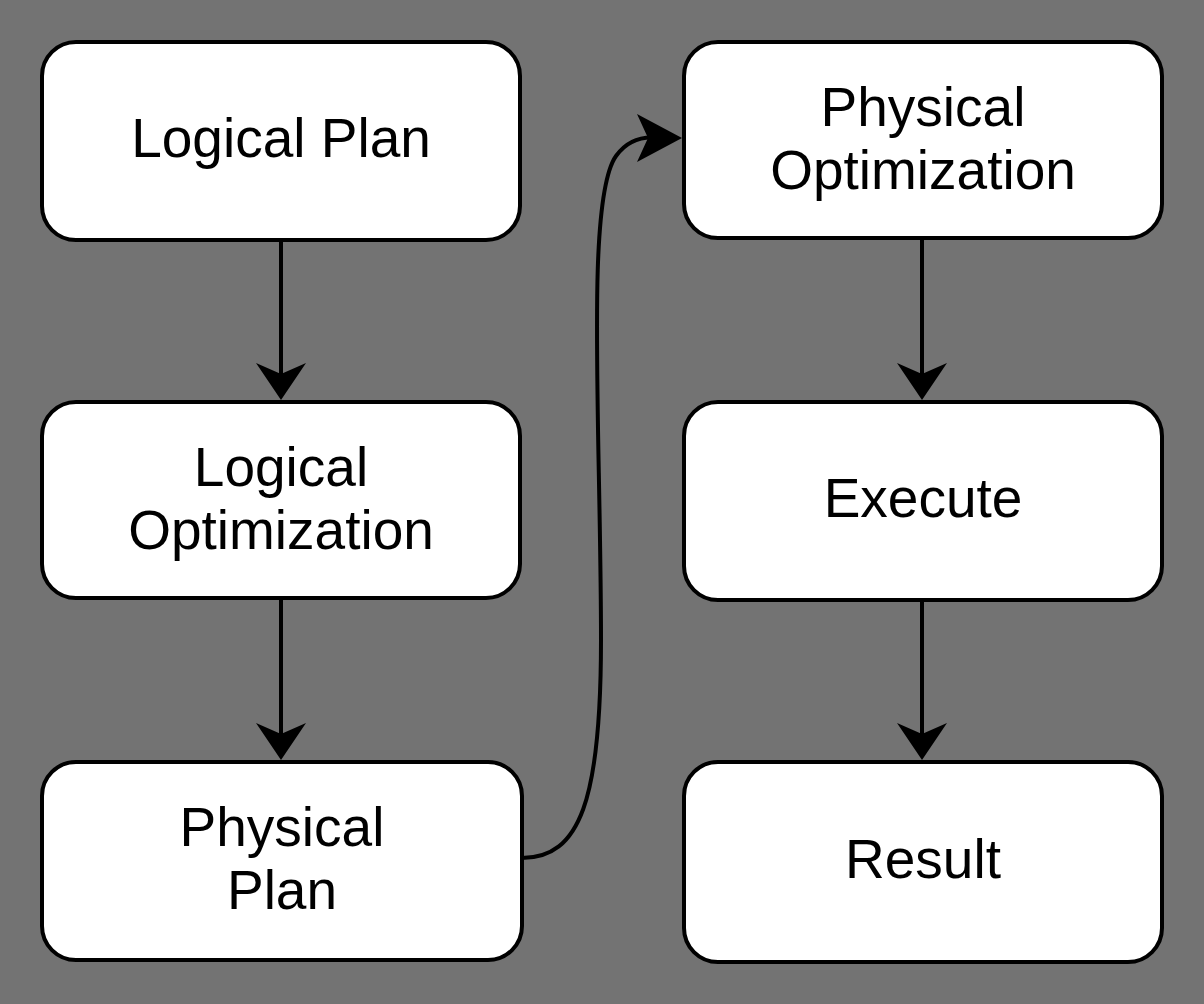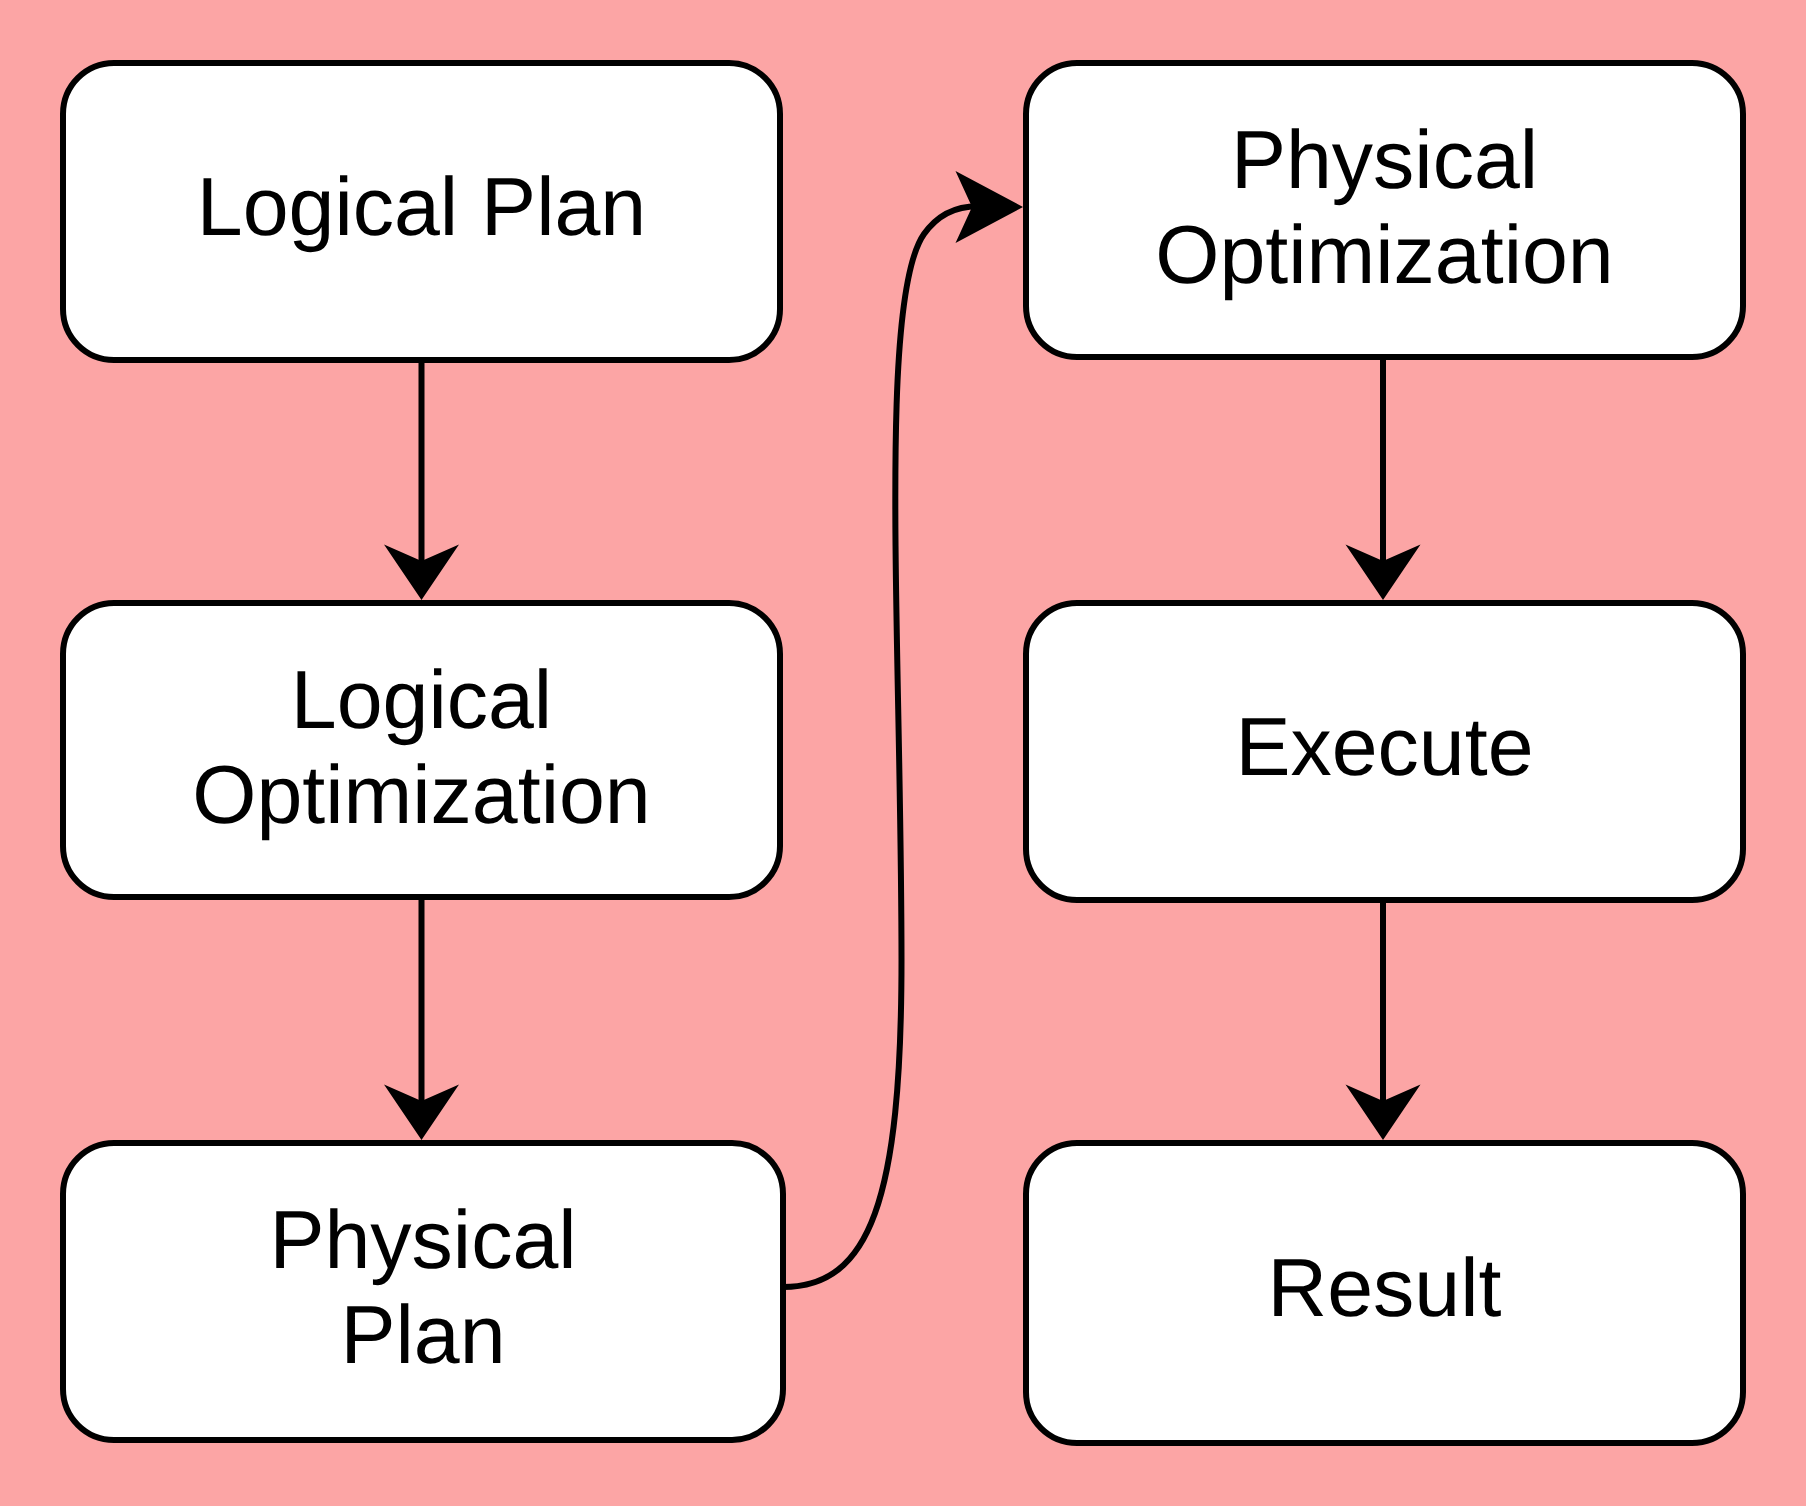--- a/index.html
+++ b/index.html
@@ -8,21 +8,21 @@
     padding: 0;
     background: #ffffff;
   }
   body {
     font-family: "Liberation Sans", sans-serif;
   }
   #diagram-root {
     position: relative;
     width: 1204px;
     height: 1004px;
-    background: #fca5a5;
+    background: #737373;
     overflow: hidden;
   }
   #flow-svg {
     position: absolute;
     left: 0;
     top: 0;
     width: 1204px;
     height: 1004px;
     display: block;
   }

